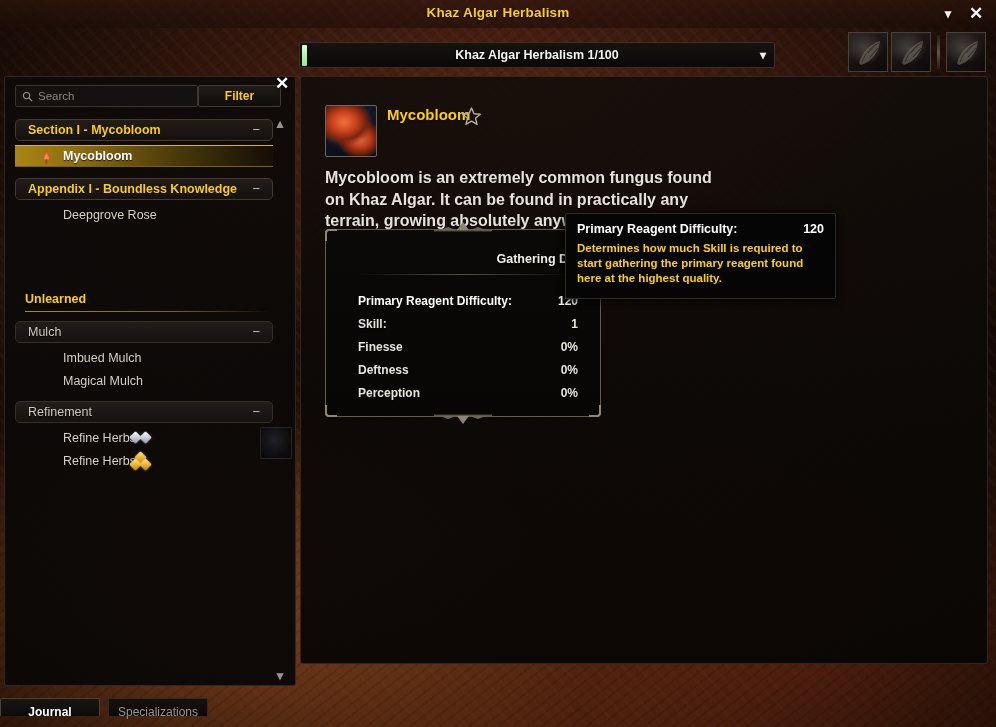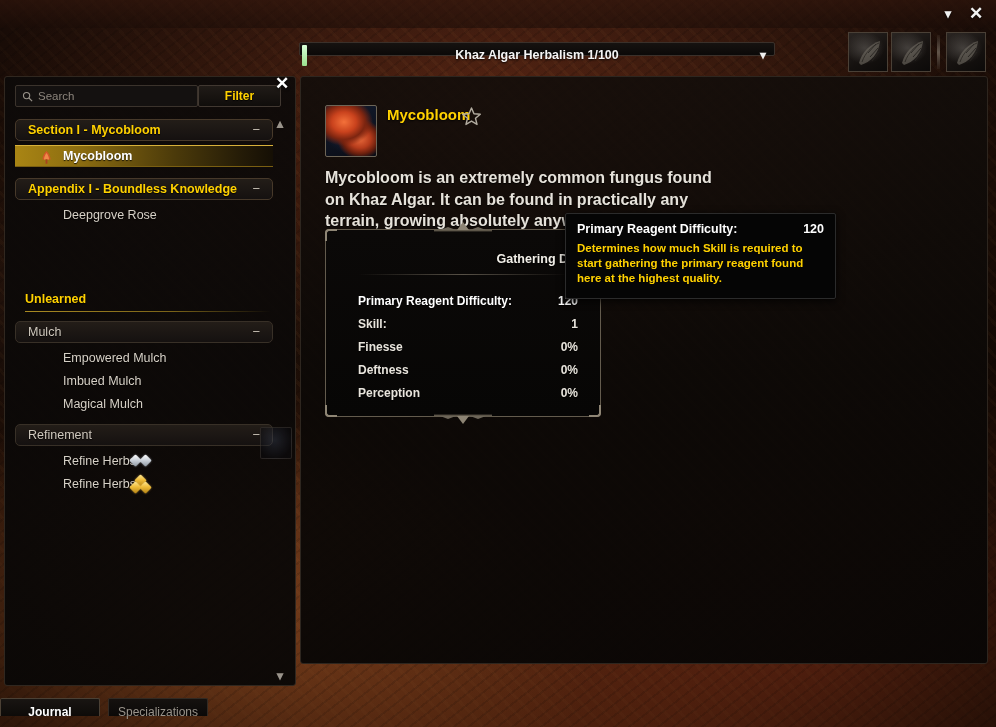--- a/index.html
+++ b/index.html
@@ -70,21 +70,21 @@
     cursor: pointer;
     text-shadow: 0 1px 2px rgba(0,0,0,0.9);
   }
   #btn-minimize { right: 38px; font-size: 13px; font-weight: bold; }
   #btn-close { right: 10px; font-size: 17px; font-weight: bold; }
 
   
   #skillline-dropdown {
     position: absolute;
     left: 299px; top: 42px;
-    width: 476px; height: 14px;
+    width: 476px; height: 26px;
     background: linear-gradient(180deg, #161210 0%, #0b0908 100%);
     border: 1px solid #3a302a;
     border-radius: 2px;
     cursor: pointer;
   }
   #skillline-progress {
     position: absolute;
     left: 2px; top: 2px;
     width: 5px; height: 21px;
     background: linear-gradient(180deg, #d8ffd8 0%, #9ae08d 100%);
@@ -542,20 +542,21 @@
 <body>
 
 <div id="scene">
   <div id="scene-texture"></div>
   <div id="scene-vignette"></div>
 </div>
 
 <div id="window">
 
   <div id="titlebar">
+    <div id="title-text">Khaz Algar Herbalism</div>
     <div class="win-btn" id="btn-minimize">▾</div>
     <div class="win-btn" id="btn-close">✕</div>
   </div>
 
   <div id="skillline-dropdown">
     <div id="skillline-progress"></div>
     <div id="skillline-label">Khaz Algar Herbalism 1/100</div>
     <div id="skillline-chevron">▾</div>
   </div>
 
@@ -626,23 +627,20 @@
       <div class="section-divider" style="margin-top:66px">
         <span class="sd-label">Unlearned</span>
         <span class="sd-line"></span>
       </div>
 
       <div class="cat-header dim">
         <span class="cat-label">Mulch</span>
         <span class="cat-toggle">−</span>
       </div>
       <div class="tree-item">
-        <span class="item-label">Empowered Mulch</span>
-      </div>
-      <div class="tree-item">
         <span class="item-label">Imbued Mulch</span>
       </div>
       <div class="tree-item">
         <span class="item-label">Magical Mulch</span>
       </div>
 
       <div class="cat-header dim" style="margin-top:9px">
         <span class="cat-label">Refinement</span>
         <span class="cat-toggle">−</span>
       </div>

